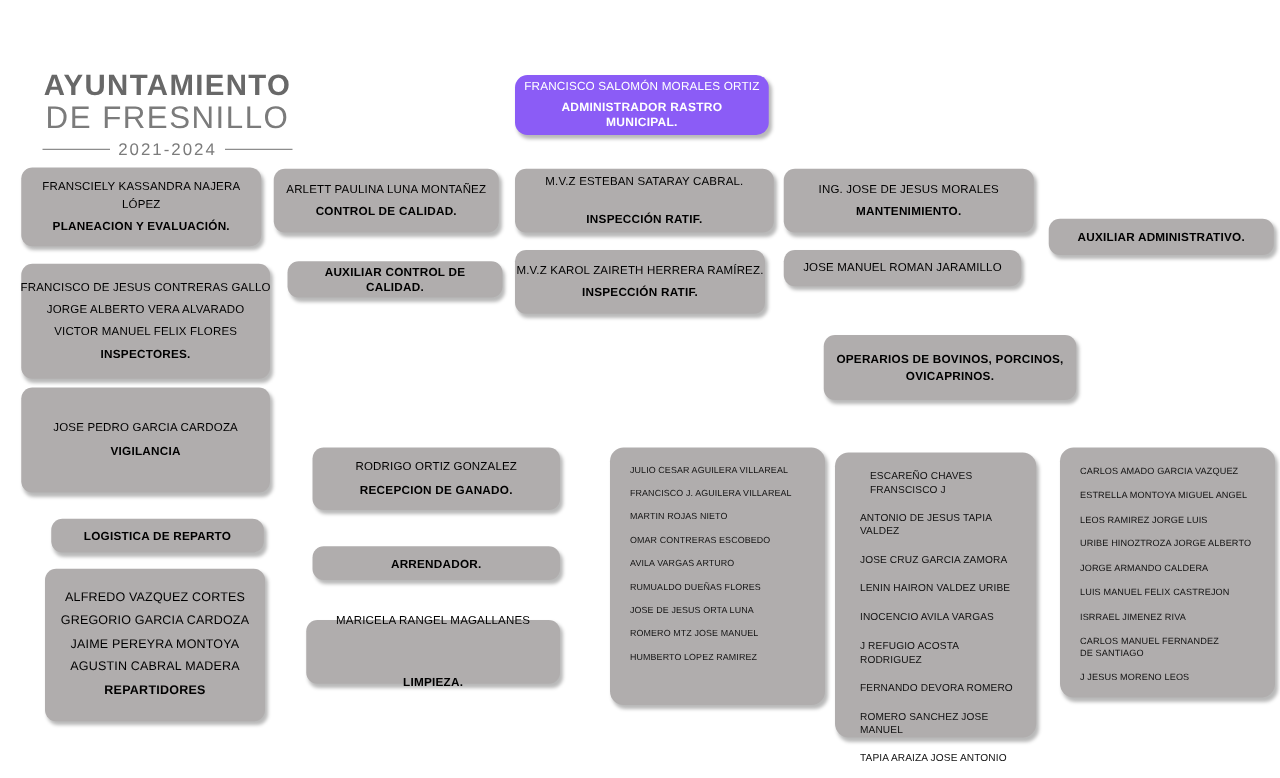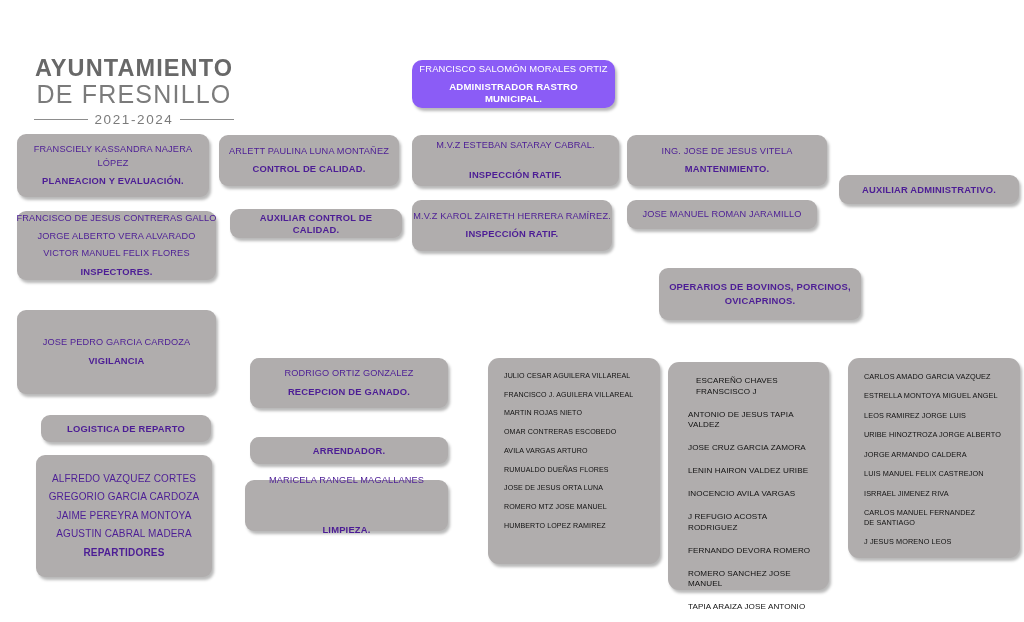--- a/index.html
+++ b/index.html
@@ -63,21 +63,21 @@
     white-space: nowrap;
   }
 
   
   .node {
     position: absolute;
     box-sizing: border-box;
     border-radius: 9px;
     background: #b0adad;
     box-shadow: 2px 3px 3px rgba(0,0,0,0.28);
-    color: #4c1d95;
+    color: #000000;
     display: flex;
     flex-direction: column;
     justify-content: center;
     align-items: center;
     text-align: center;
     padding: 6px 8px;
   }
   .node.head {
     background: #8b5cf6;
     color: #ffffff;
@@ -160,42 +160,42 @@
     <div class="name">ARLETT PAULINA LUNA MONTAÑEZ</div>
     <div class="role">CONTROL DE CALIDAD.</div>
   </div>
 
   <div class="node" style="left:412px; top:135px; width:207px; height:51px;gap:12px;">
     <div class="name">M.V.Z ESTEBAN SATARAY CABRAL.</div>
     <div class="role">INSPECCIÓN RATIF.</div>
   </div>
 
   <div class="node" style="left:627px; top:135px; width:200px; height:51px;">
-    <div class="name">ING.  JOSE DE JESUS VITELA</div>
+    <div class="name">ING.  JOSE DE JESUS MORALES</div>
     <div class="role">MANTENIMIENTO.</div>
   </div>
 
   <div class="node" style="left:839px; top:175px; width:180px; height:29px;">
     <div class="role">AUXILIAR ADMINISTRATIVO.</div>
   </div>
 
   <div class="node" style="left:230px; top:209px; width:172px; height:29px;">
     <div class="role">AUXILIAR CONTROL DE CALIDAD.</div>
   </div>
 
   <div class="node" style="left:412px; top:200px; width:200px; height:51px;">
     <div class="name">M.V.Z KAROL ZAIRETH HERRERA RAMÍREZ.</div>
     <div class="role">INSPECCIÓN RATIF.</div>
   </div>
 
   <div class="node" style="left:627px; top:200px; width:190px; height:29px;">
     <div class="name">JOSE MANUEL ROMAN JARAMILLO</div>
   </div>
 
-  <div class="node" style="left:17px; top:211px; width:199px; height:69px;">
+  <div class="node" style="left:17px; top:211px; width:199px; height:92px;">
     <div class="name">FRANCISCO DE JESUS CONTRERAS GALLO</div>
     <div class="name">JORGE ALBERTO VERA ALVARADO</div>
     <div class="name">VICTOR MANUEL FELIX FLORES</div>
     <div class="role">INSPECTORES.</div>
   </div>
 
   <div class="node" style="left:659px; top:268px; width:202px; height:52px;">
     <div class="role">OPERARIOS DE BOVINOS, PORCINOS,</div>
     <div class="role" style="margin-top:-1px;">OVICAPRINOS.</div>
   </div>
@@ -220,21 +220,21 @@
   </div>
 
   <div class="node" style="left:36px; top:455px; width:176px; height:122px;">
     <div class="name" style="font-size:10px;">ALFREDO VAZQUEZ CORTES</div>
     <div class="name" style="font-size:10px;">GREGORIO GARCIA CARDOZA</div>
     <div class="name" style="font-size:10px;">JAIME PEREYRA MONTOYA</div>
     <div class="name" style="font-size:10px;">AGUSTIN CABRAL MADERA</div>
     <div class="role" style="font-size:10px;">REPARTIDORES</div>
   </div>
 
-  <div class="node" style="left:245px; top:480px; width:203px; height:51px;gap:32px;">
+  <div class="node" style="left:245px; top:496px; width:203px; height:51px;gap:32px;">
     <div class="name">MARICELA RANGEL MAGALLANES</div>
     <div class="role">LIMPIEZA.</div>
   </div>
 
   <div class="listbox left" style="left:488px; top:358px; width:172px; height:206px;">
     <div class="entry">JULIO CESAR AGUILERA VILLAREAL</div>
     <div class="entry">FRANCISCO J. AGUILERA VILLAREAL</div>
     <div class="entry">MARTIN ROJAS NIETO</div>
     <div class="entry">OMAR CONTRERAS ESCOBEDO</div>
     <div class="entry">AVILA VARGAS ARTURO</div>

